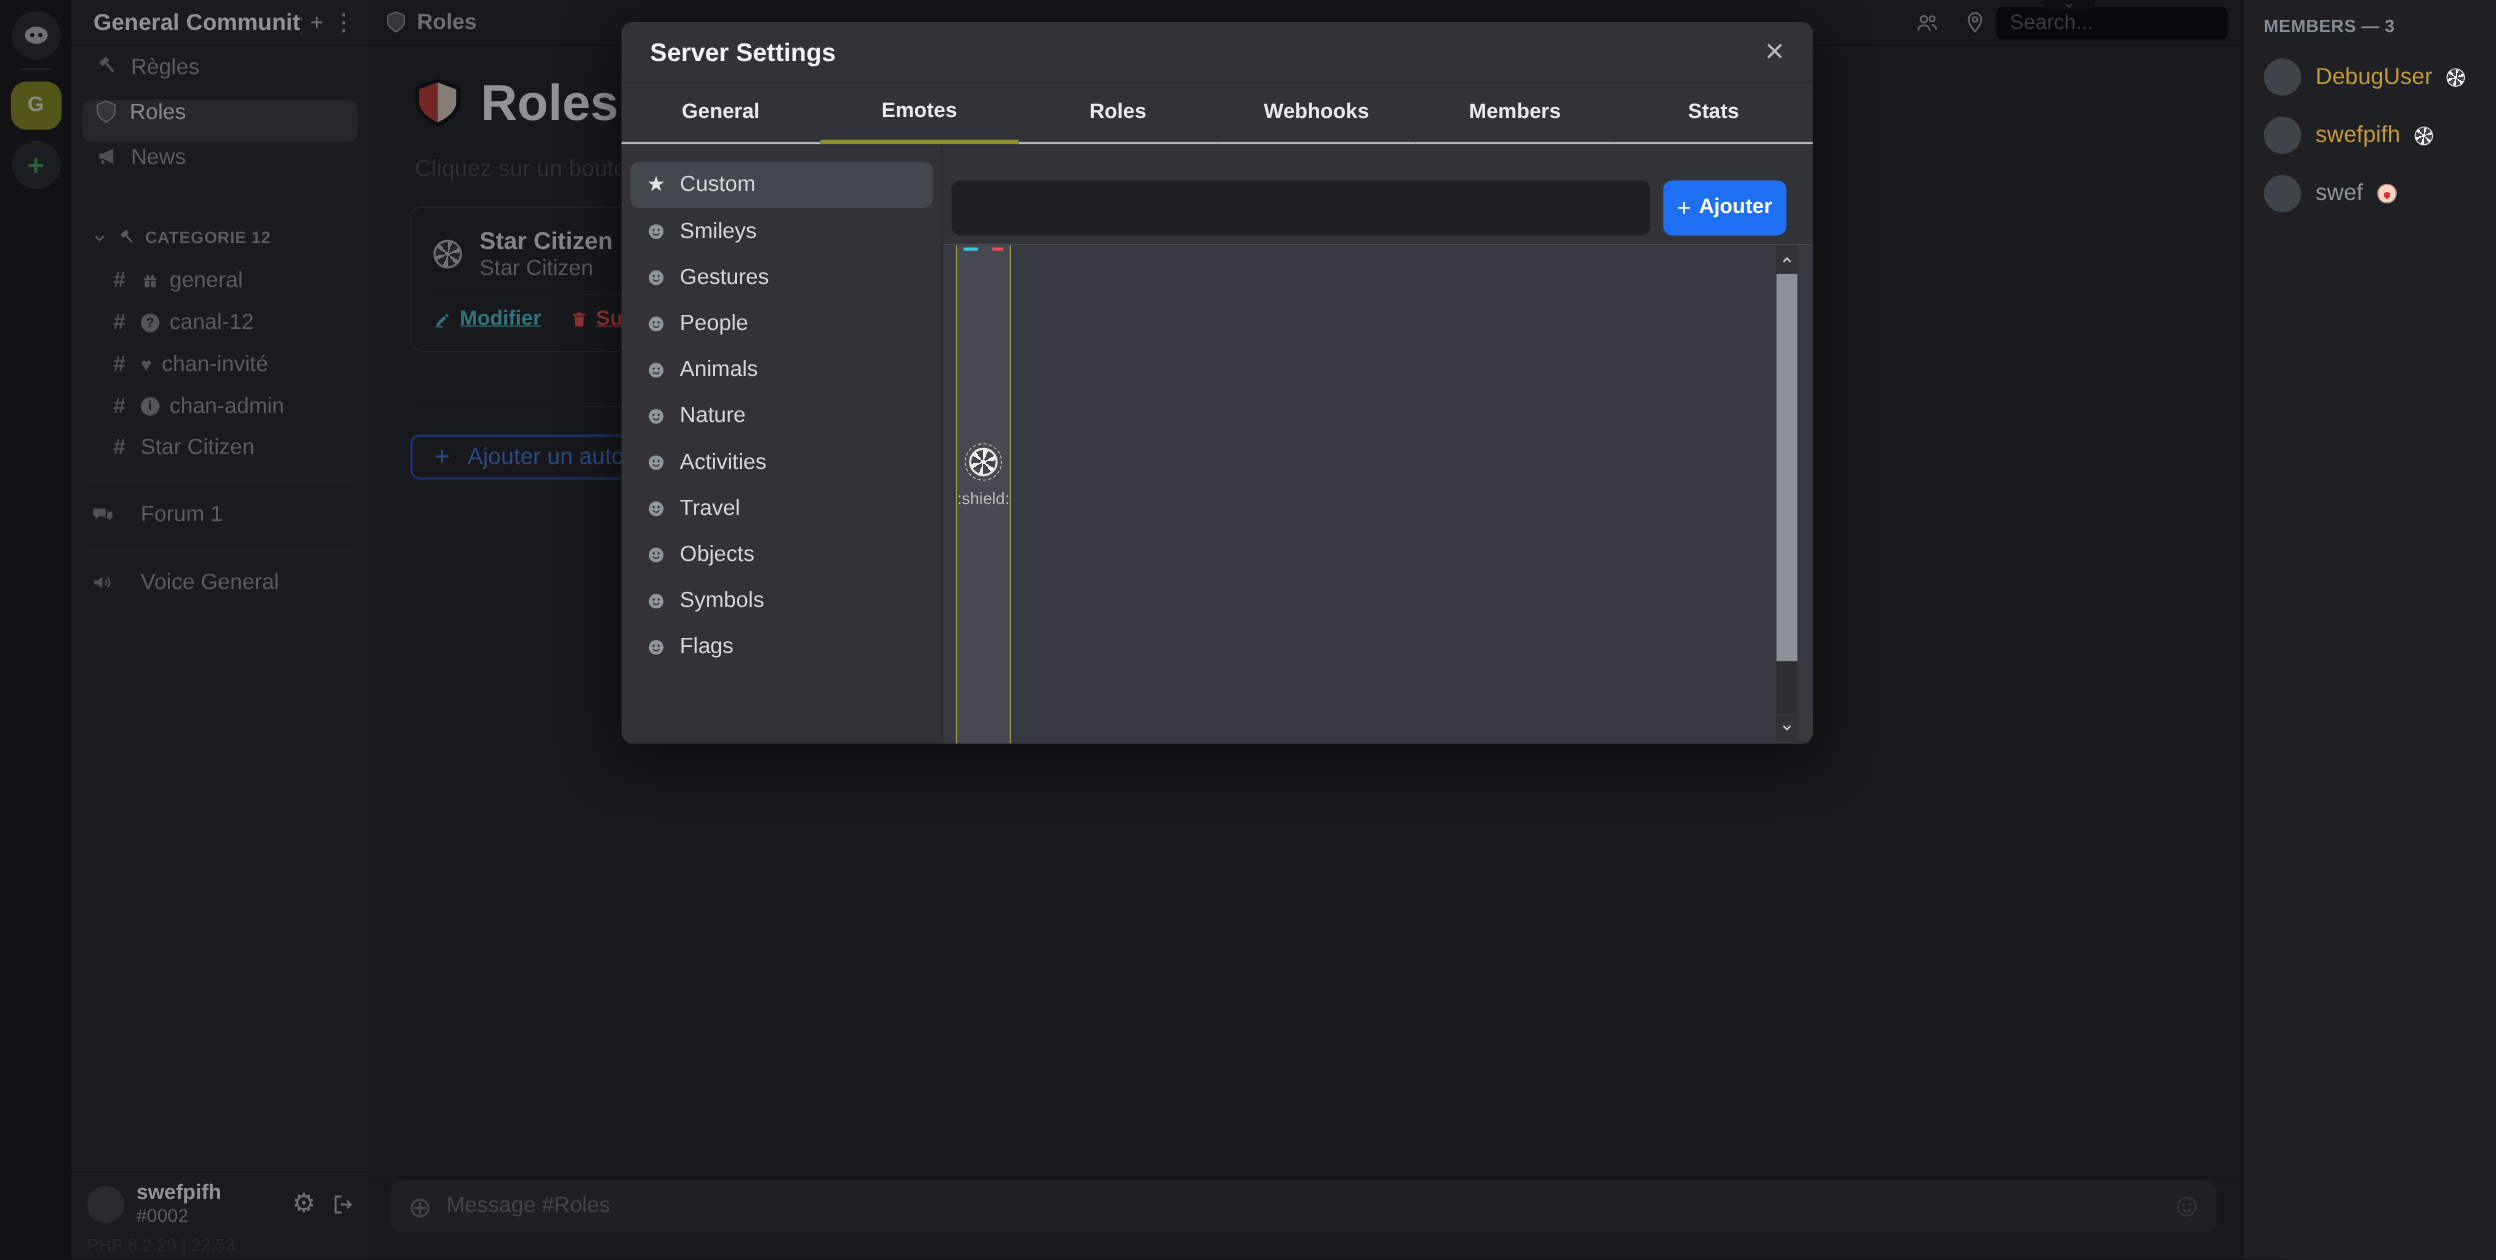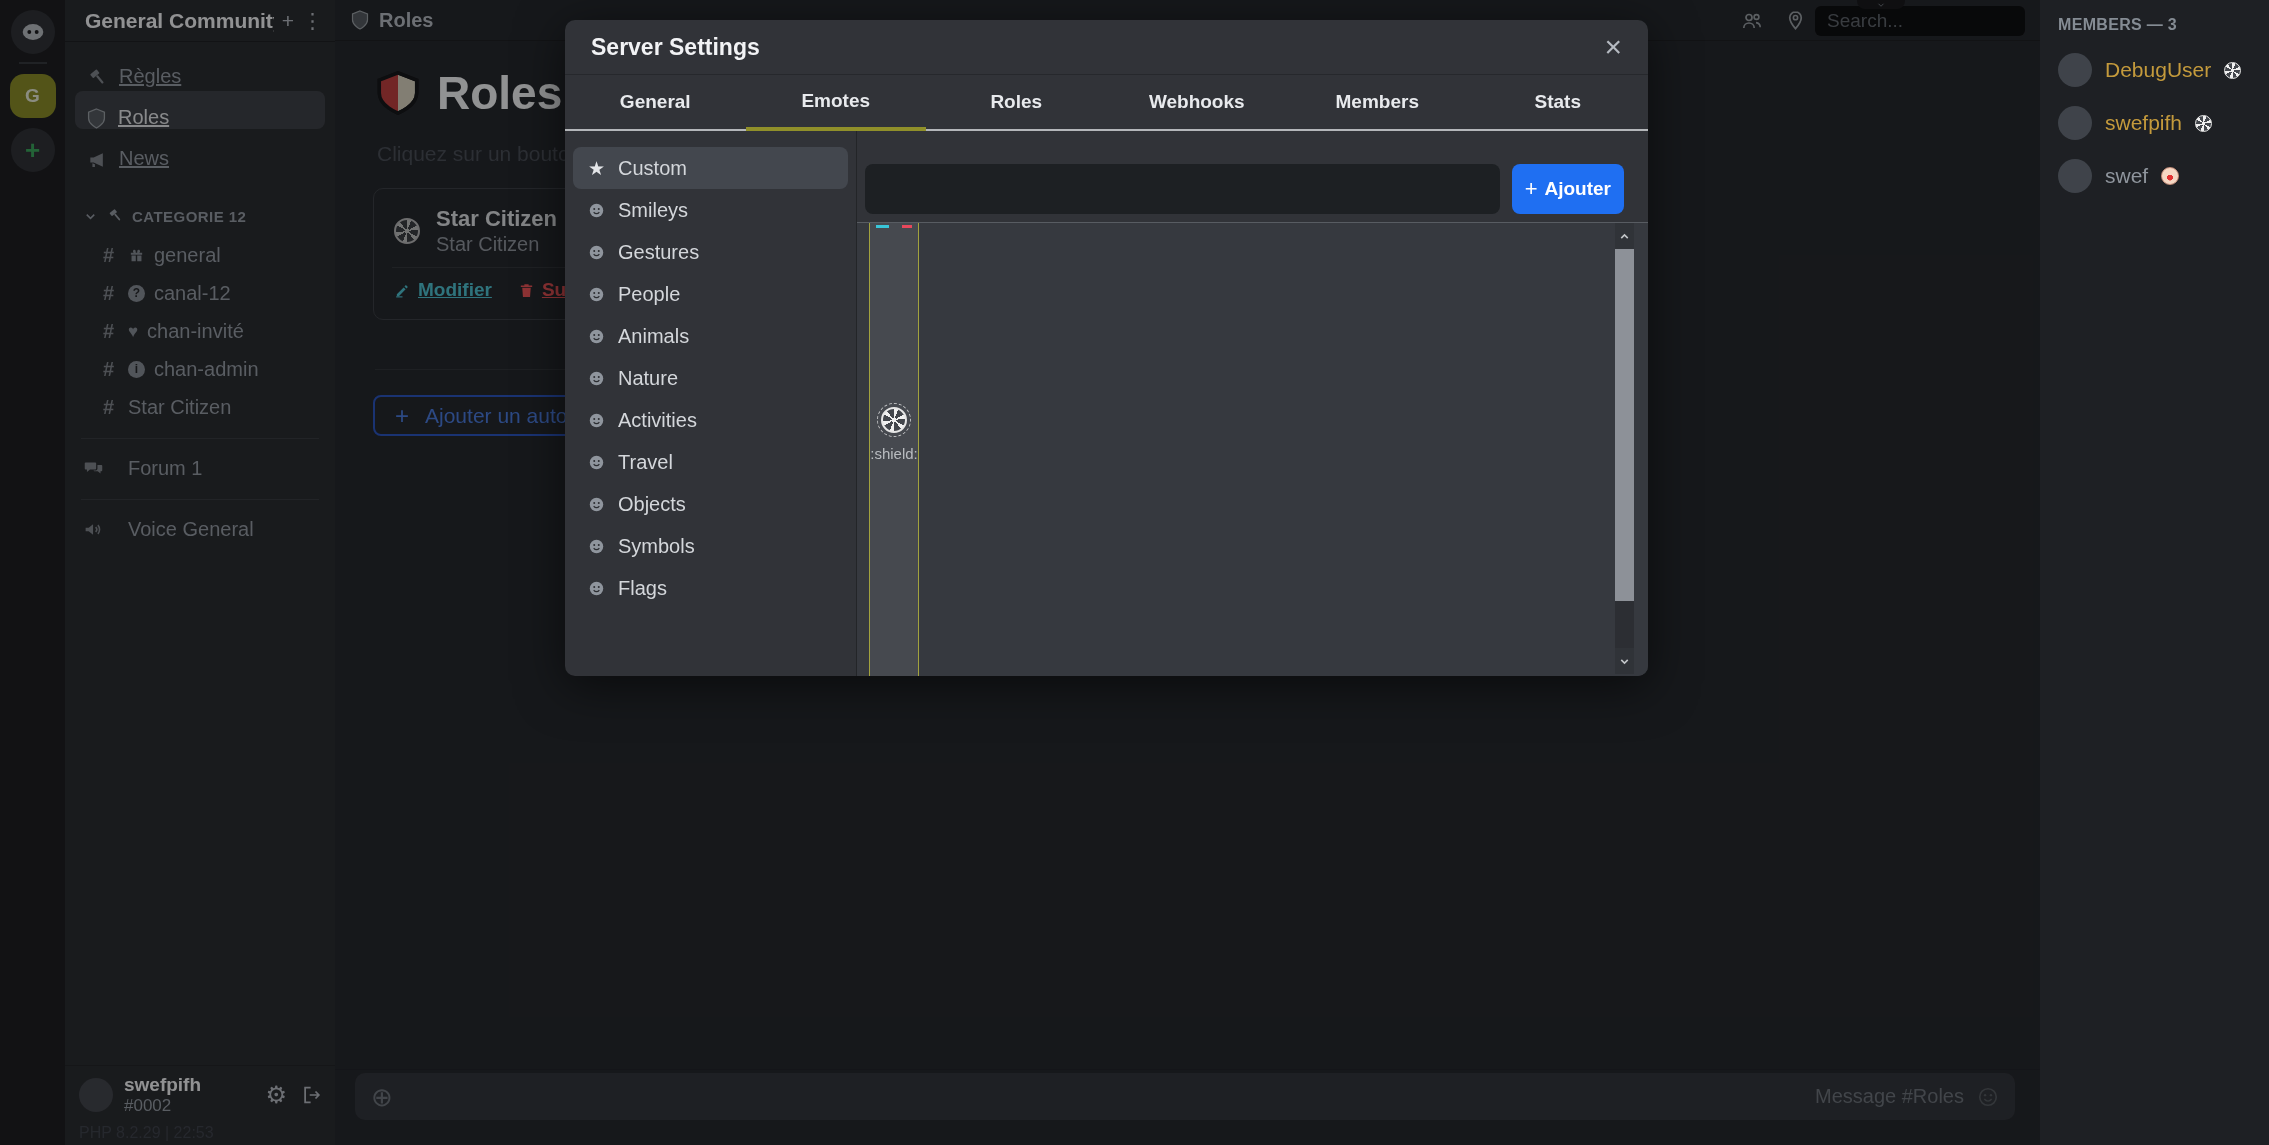--- a/index.html
+++ b/index.html
@@ -17,22 +17,22 @@
                  font-weight:bold; font-size:19px; display:flex; align-items:center; justify-content:center; }
   .rail-add { margin-top:10px; color:#3ba55d; font-size:26px; font-weight:bold; }
 
   
   .sidebar { position:absolute; left:65px; top:0; width:270px; height:100%; background:#2b2d31; }
   .sidebar-header { height:42px; border-bottom:1px solid #1f2124; display:flex; align-items:center;
                     padding:0 12px 0 20px; gap:8px; }
   .server-name { flex:1; color:#f2f3f5; font-weight:bold; font-size:21px; white-space:nowrap; overflow:hidden; }
   .hdr-ic { color:#b5bac1; font-size:21px; line-height:1; }
   .nav { padding:8px 10px 0; }
-  .nav-item { display:flex; align-items:flex-end; gap:12px; height:38px; padding:0 12px; border-radius:8px;
-              color:#949ba4; font-size:20px; margin-bottom:3px;text-decoration:underline; }
+  .nav-item { display:flex; align-items:flex-start; gap:12px; height:38px; padding:0 12px; border-radius:8px;
+              color:#949ba4; font-size:20px; margin-bottom:3px; }
   .nav-item.selected { background:#3f4248; color:#e3e5e8; }
   .ic { flex:none; }
   .category-row { margin-top:34px; padding:0 10px 0 18px; height:24px; display:flex; align-items:center;
                   gap:9px; color:#949ba4; font-size:15px; font-weight:bold; letter-spacing:.03em; }
   .cat-channels { padding:8px 10px 0; }
   .chan-row { display:flex; align-items:center; gap:9px; height:38px; padding:0 8px 0 28px;
               color:#949ba4; font-size:20px; }
   .hash { color:#80868d; font-size:20px; font-weight:bold; width:16px; }
   .badge-circle { width:17px; height:17px; border-radius:50%; background:#888e96; color:#26282c;
                   font-size:12px; font-weight:bold; display:flex; align-items:center; justify-content:center; }
@@ -84,21 +84,21 @@
   .autorole-btn { position:absolute; left:38px; top:395px; width:330px; height:41px;
                   border:2px solid #2c55c0; border-radius:8px; background:transparent;
                   color:#4a7bdd; font-size:21px; display:flex; align-items:center; gap:16px; padding:0 20px;
                   font-family:"Liberation Sans", sans-serif; }
   .autorole-plus { font-size:24px; line-height:1; }
 
   .footer-sep { position:absolute; left:0; bottom:75px; width:100%; height:1px; background:#22242a; }
   .composer { position:absolute; left:20px; right:25px; bottom:25px; height:47px; background:#33363c;
               border-radius:10px; display:flex; align-items:center; padding:0 16px; gap:13px; }
   .composer-input { flex:1; background:transparent; border:none; color:#ffffff; font-size:20px;
-                    font-family:"Liberation Sans", sans-serif;text-align:right; }
+                    font-family:"Liberation Sans", sans-serif; }
   .composer-input::placeholder { color:#6e747c; }
   .composer-ic { color:#6e747c; }
   .composer-ic.faint { color:#565b61; }
 
   
   .members { position:absolute; right:0; top:0; width:229px; height:100%; background:#1e2024; padding:16px 0 0 18px; }
   .members-header { color:#858c94; font-size:16px; font-weight:bold; letter-spacing:.02em; }
   .member-row { display:flex; align-items:center; gap:13px; margin-top:19px; }
   .member-row .avatar { background:#3f434a; }
   .member-name { font-size:21px; }

